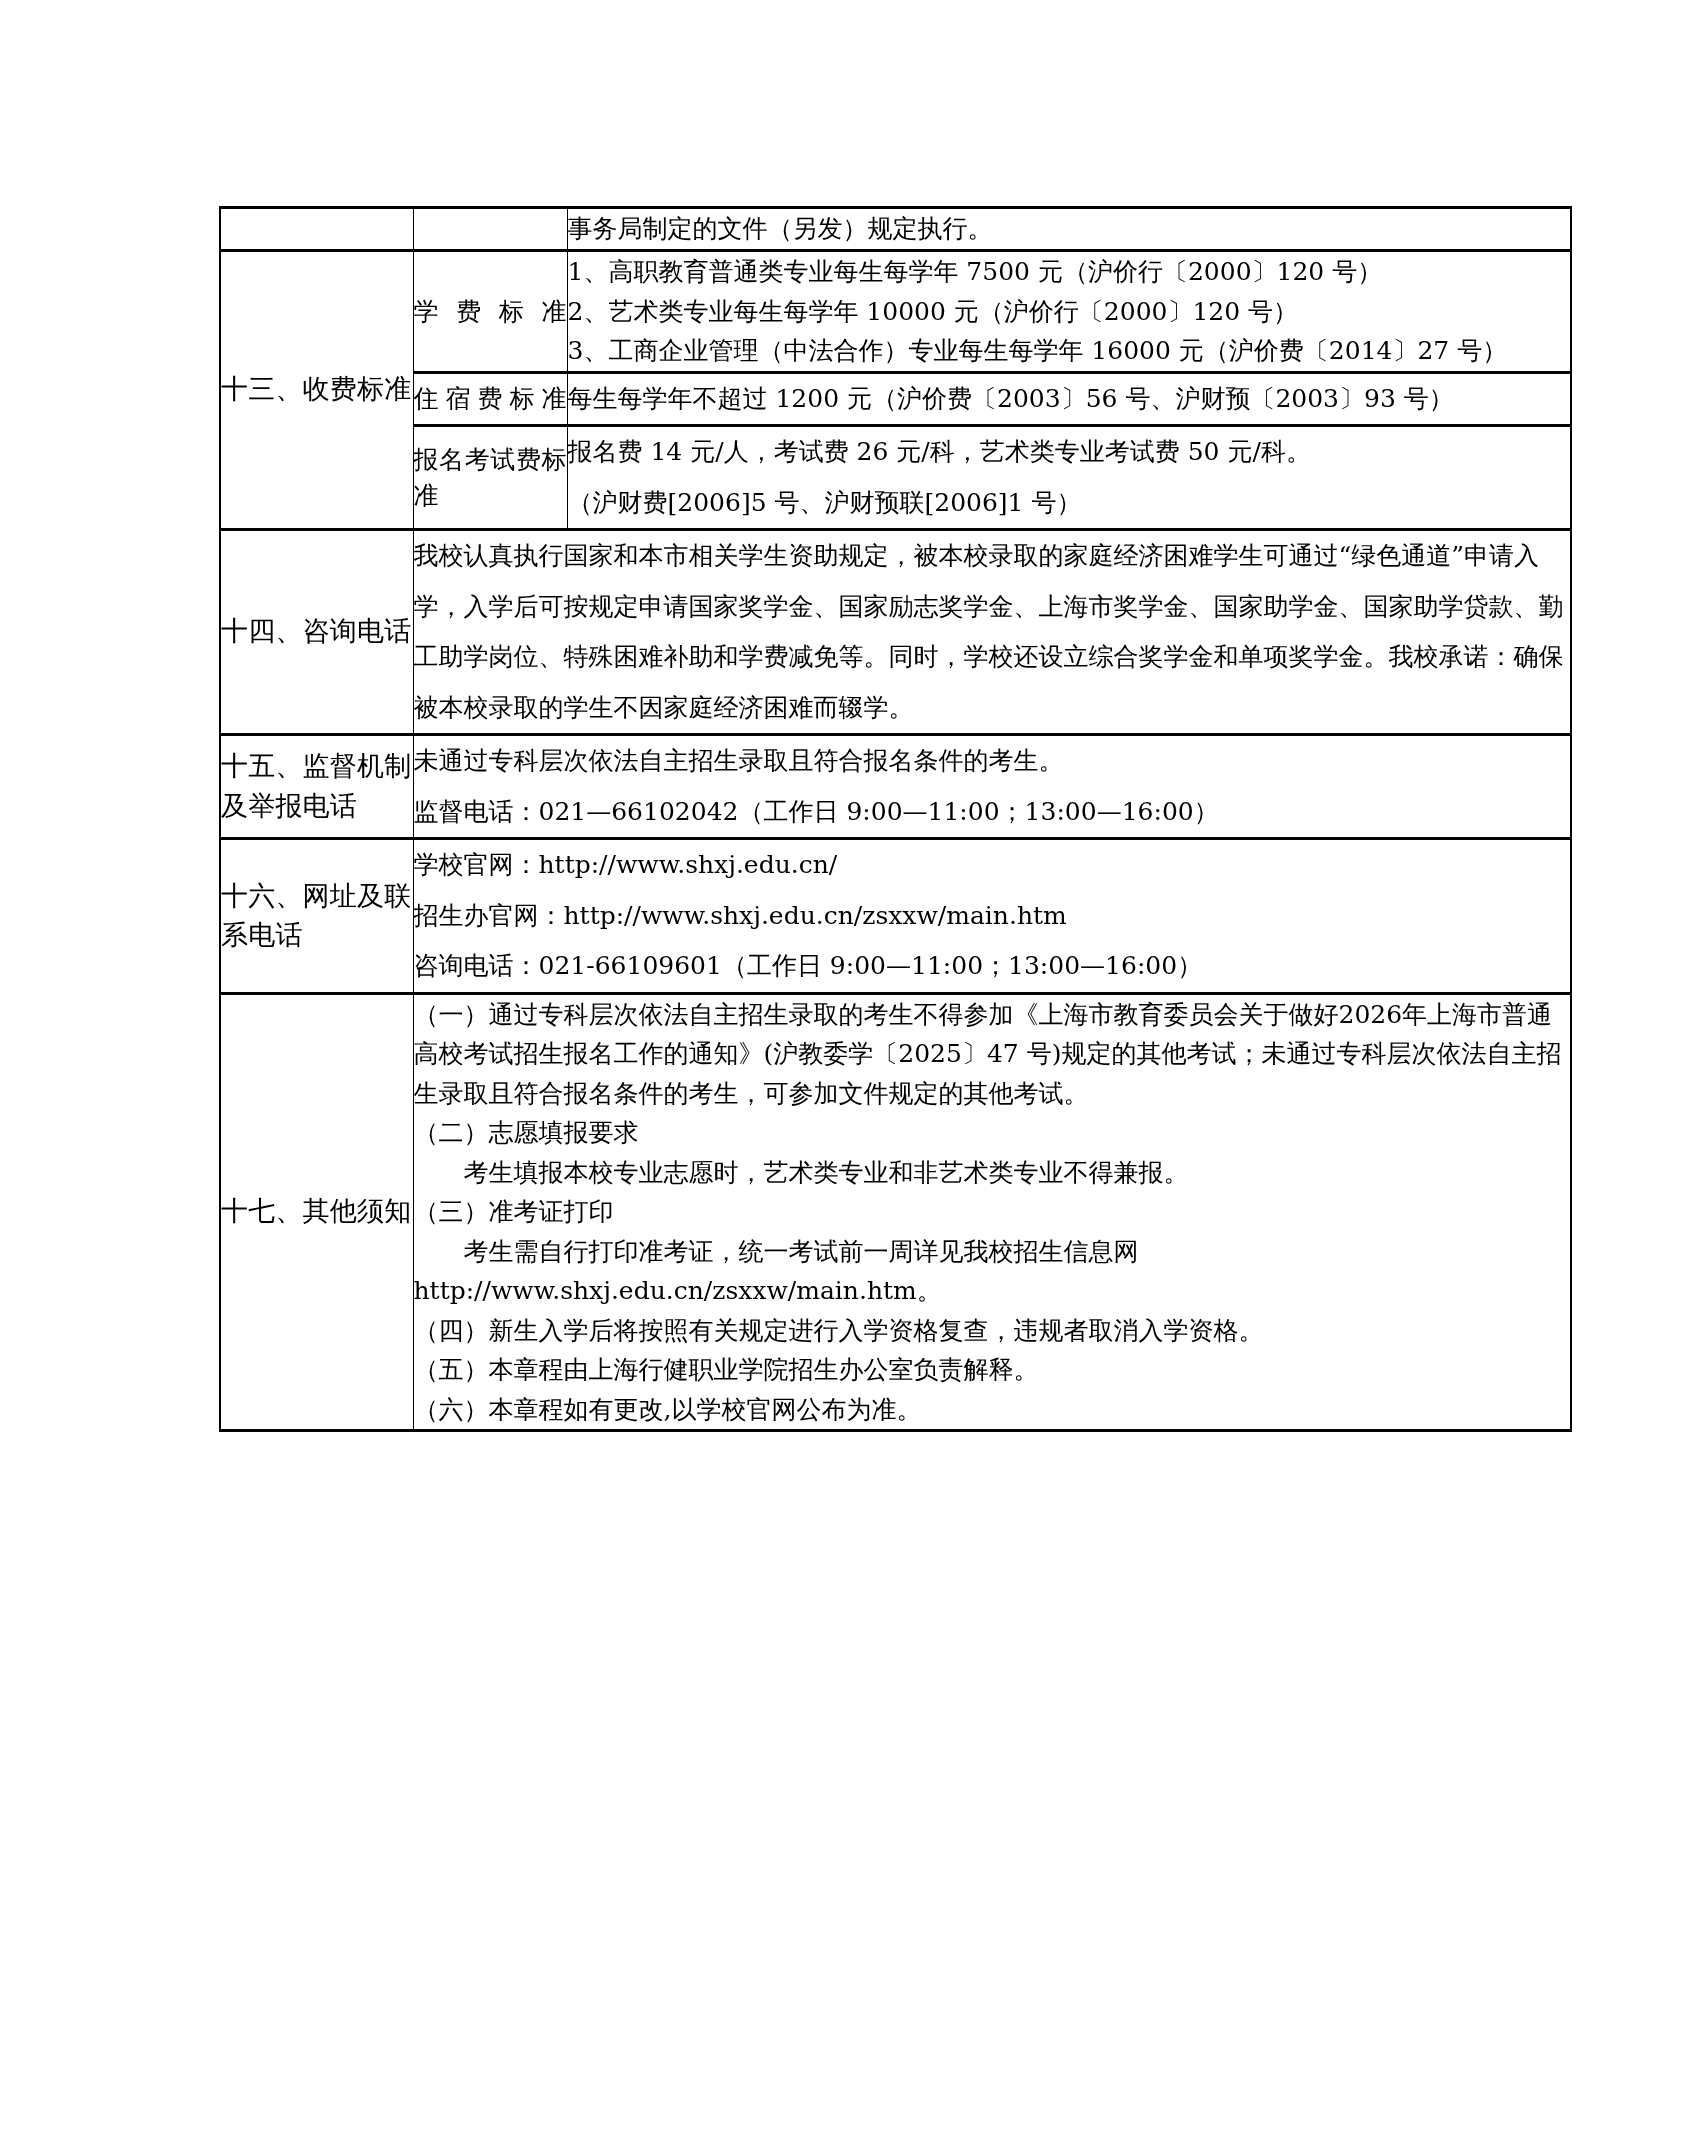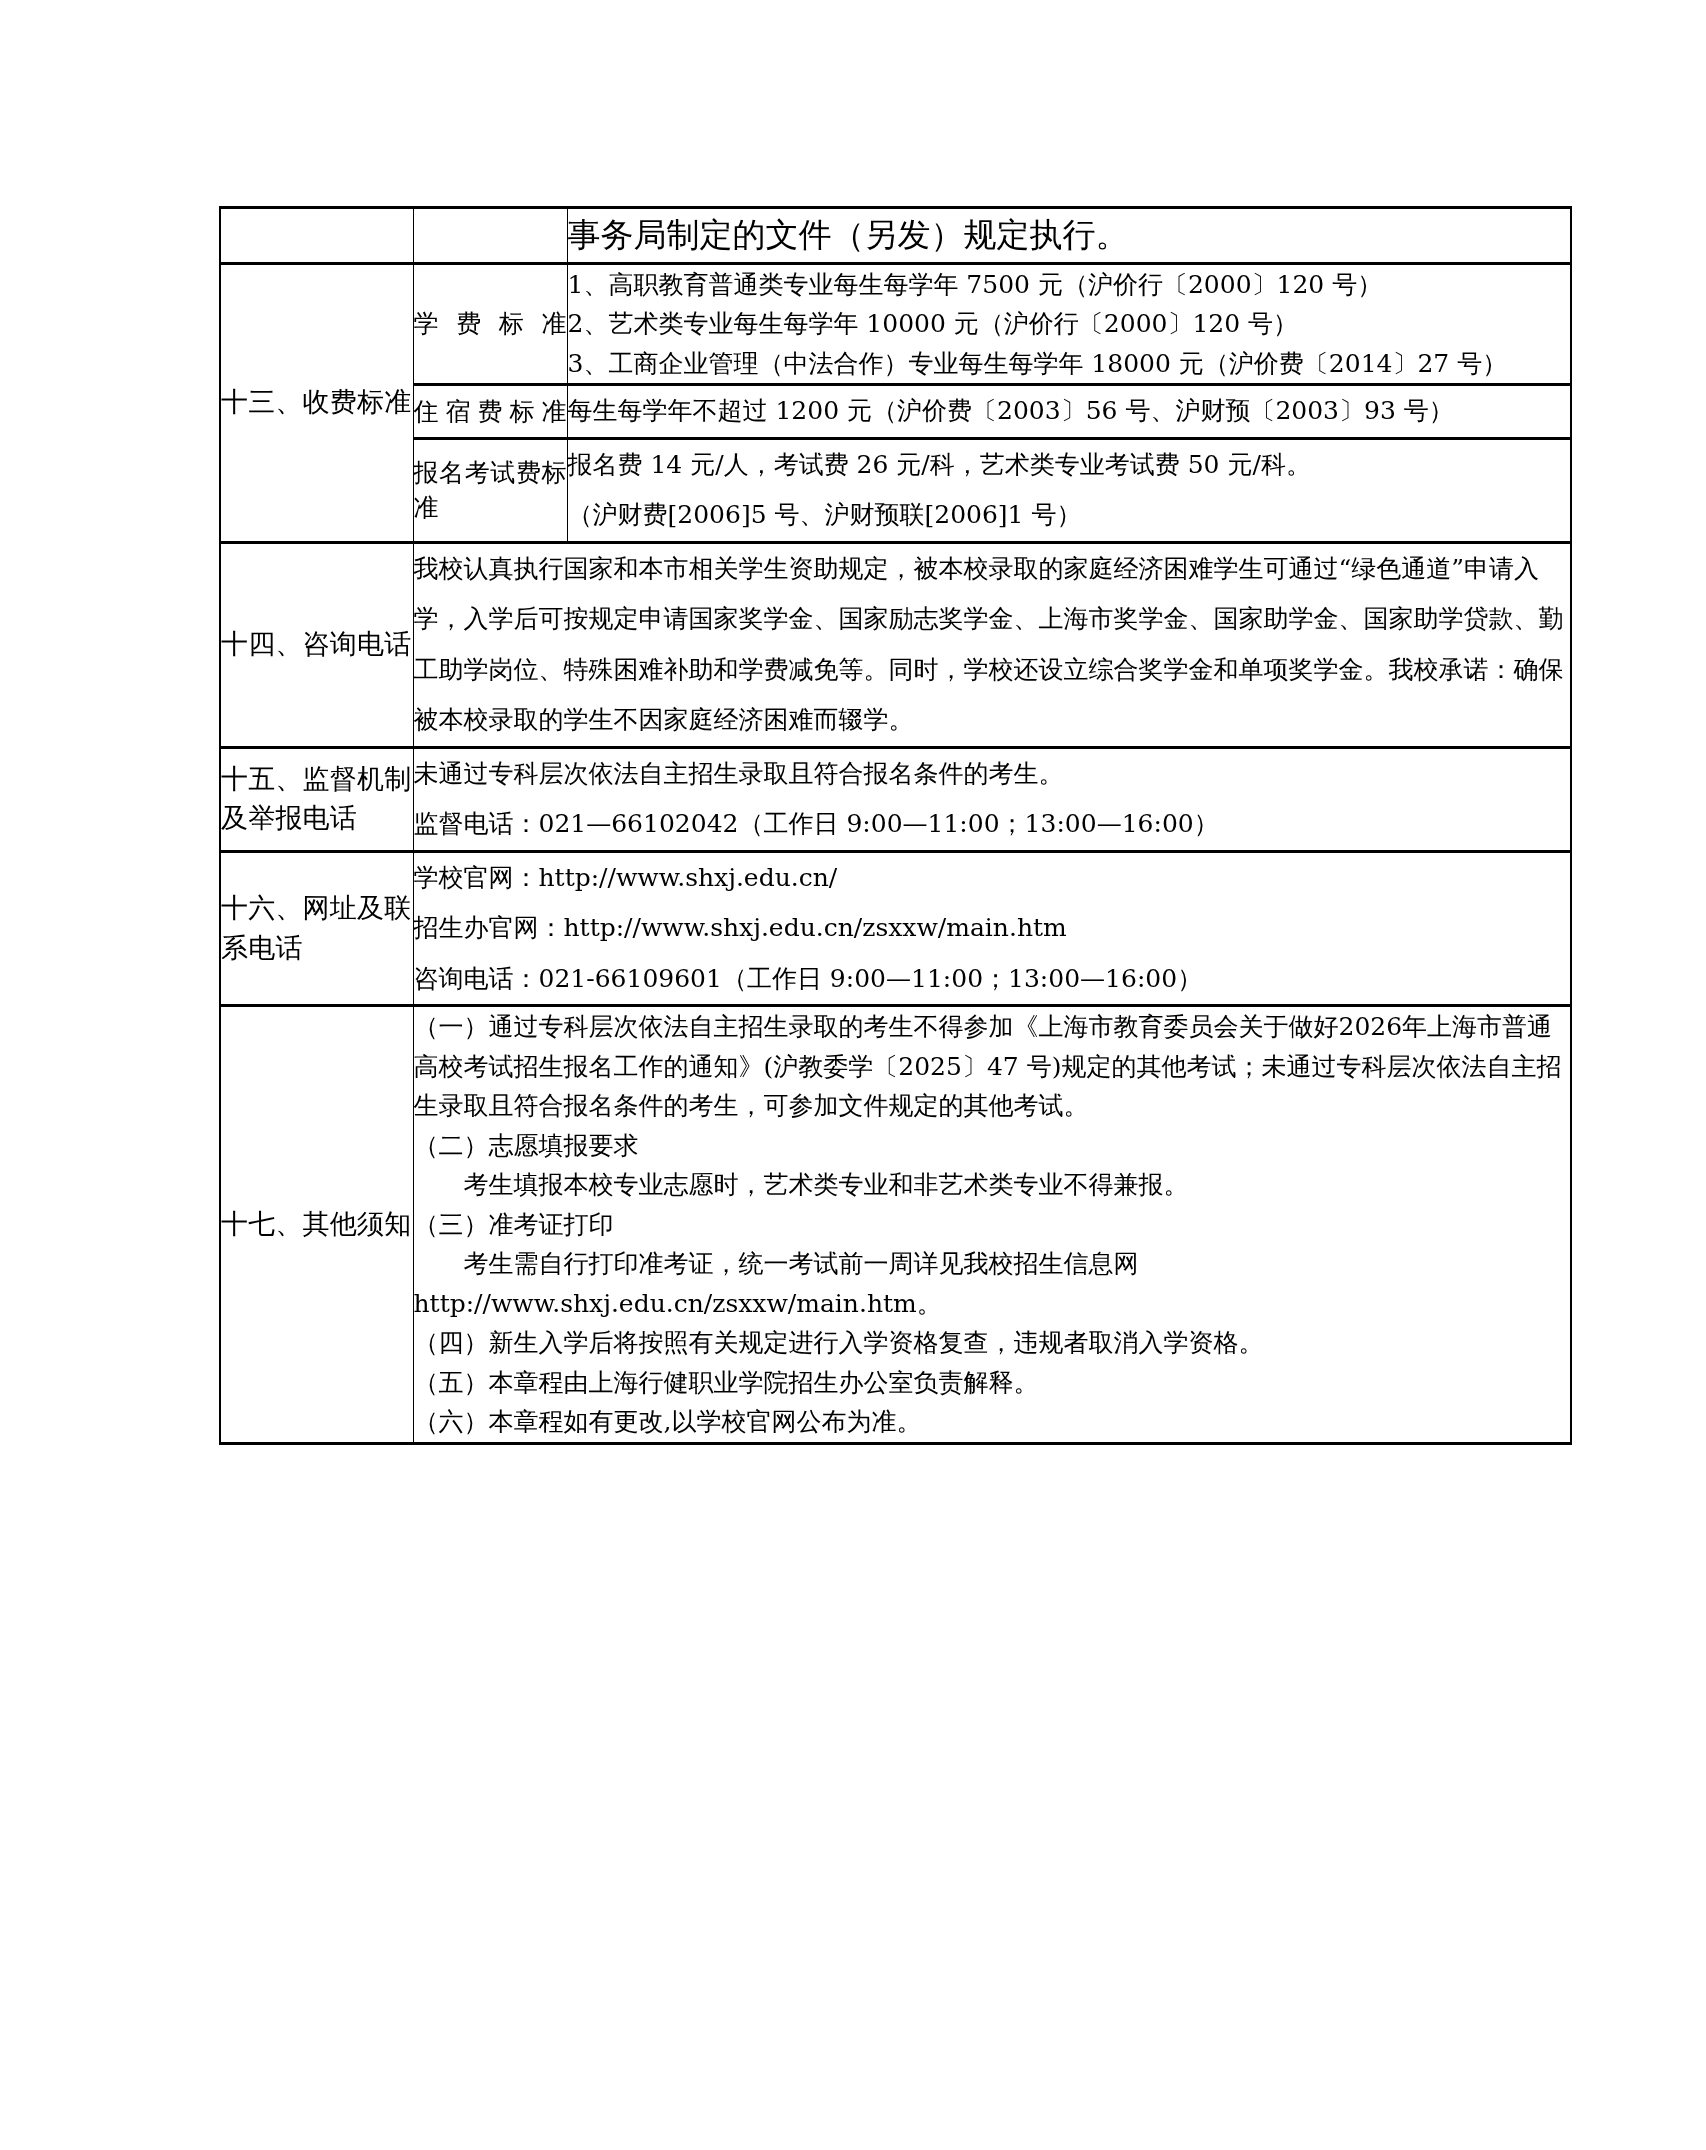--- a/index.html
+++ b/index.html
@@ -86,21 +86,21 @@
   .body-cell p {
     margin: 0;
     padding: 0;
   }
   .body-cell p.indent2 { text-indent: 2em; }
   .body-cell p.hang    { text-indent: 0; }
 
   
   .cont-cell {
     font-family: "DejaVu Serif", "Liberation Serif", serif;
-    font-size: 33px;
+    font-size: 25px;
     line-height: 1.6;
     padding: 13px 9.5px 13px 11.2px;
     vertical-align: middle;
   }
   .empty-cell { padding: 0; }
 </style>
 </head>
 <body>
 
 <div class="page">
@@ -118,21 +118,21 @@
         <td class="empty-cell"></td>
         <td class="cont-cell thick-bottom">事务局制定的文件（另发）规定执行。</td>
       </tr>
 
       <tr>
         <td class="label-cell thick-top" rowspan="3">十三、收费标准</td>
         <td class="sub-label-cell thick-top">学费标准</td>
         <td class="body-cell thick-top">
           <p>1、高职教育普通类专业每生每学年 7500 元（沪价行〔2000〕120 号）</p>
           <p>2、艺术类专业每生每学年 10000 元（沪价行〔2000〕120 号）</p>
-          <p>3、工商企业管理（中法合作）专业每生每学年 18000 元（沪价费〔2014〕27 号）</p>
+          <p>3、工商企业管理（中法合作）专业每生每学年 16000 元（沪价费〔2014〕27 号）</p>
         </td>
       </tr>
 
       <tr>
         <td class="sub-label-cell thick-top">住宿费标准</td>
         <td class="body-cell loose thick-top">
           <p>每生每学年不超过 1200 元（沪价费〔2003〕56 号、沪财预〔2003〕93 号）</p>
         </td>
       </tr>
 

